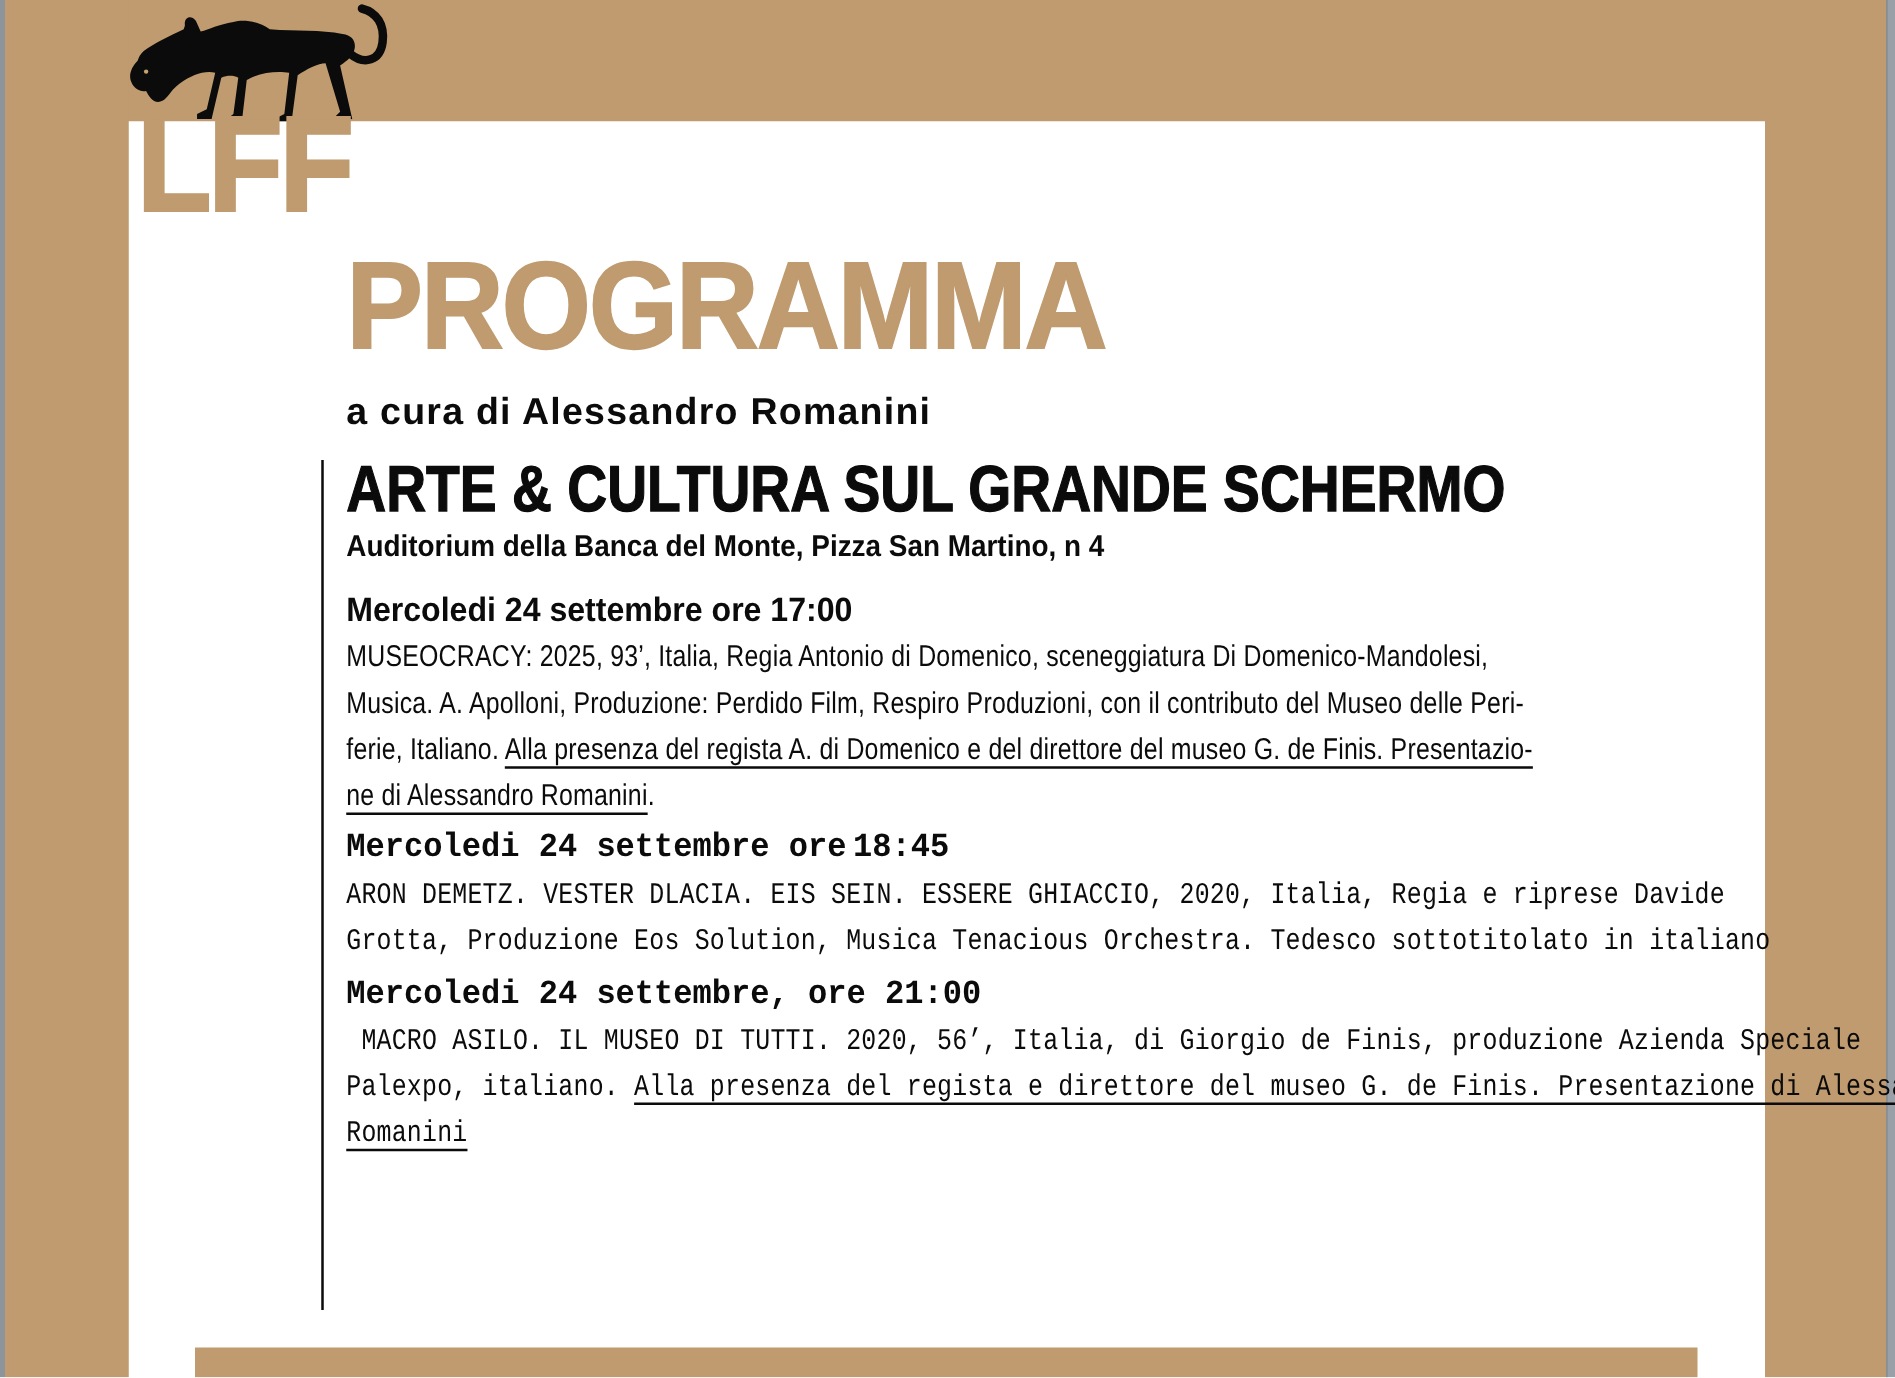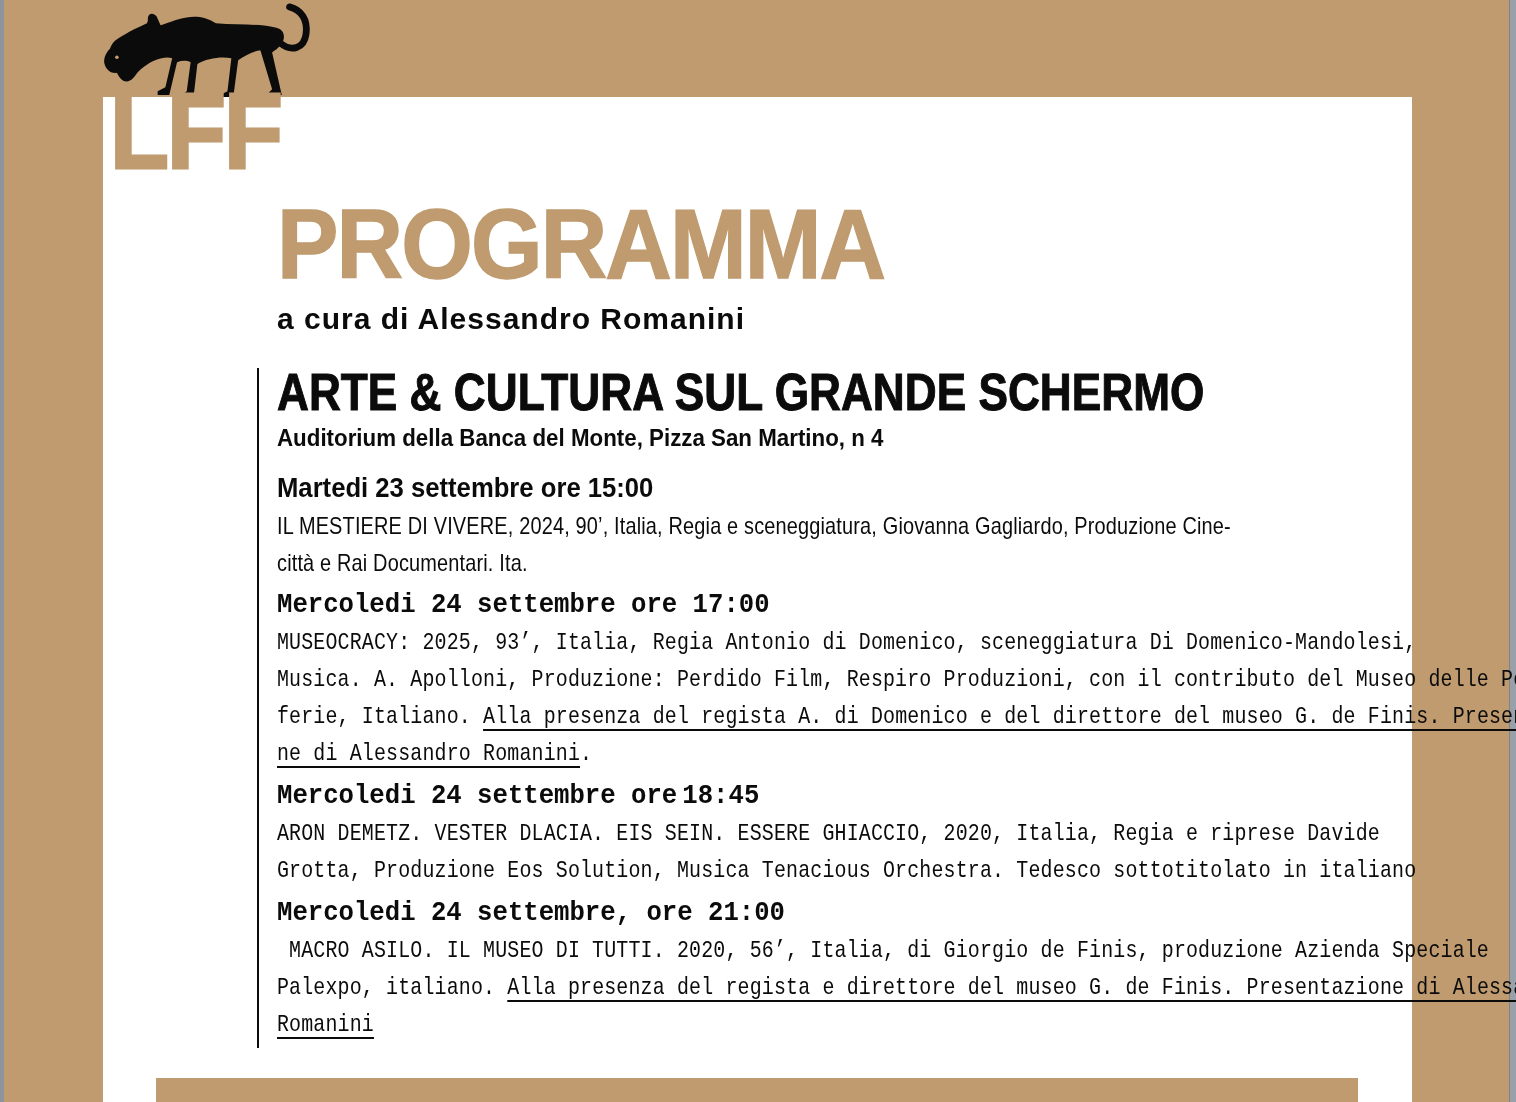--- a/index.html
+++ b/index.html
@@ -40,21 +40,21 @@
     left: 277px; top: 194px;
     font-size: 99px; font-weight: bold; line-height: 99px;
     color: #bf9b6f;
     letter-spacing: -2px;
     transform: scaleX(0.93); transform-origin: left top;
     -webkit-text-stroke: 1.5px #bf9b6f;
     white-space: pre;
   }
 
   .curator {
-    left: 277px; top: 302px;
+    left: 277px; top: 313px;
     font-size: 30px; font-weight: bold; line-height: 34px;
     letter-spacing: 1px;
     white-space: pre;
   }
 
   .section-title {
     left: 277px; top: 364px;
     font-size: 52px; font-weight: bold; line-height: 56px;
     letter-spacing: 0px;
     transform: scaleX(0.85); transform-origin: left top;
@@ -136,25 +136,20 @@
 
   <div class="abs programma">PROGRAMMA</div>
   <div class="abs curator">a cura di Alessandro Romanini</div>
 
   <div class="abs rule"></div>
   <div class="abs section-title">ARTE &amp; CULTURA SUL GRANDE SCHERMO</div>
   <div class="abs venue">Auditorium della Banca del Monte, Pizza San Martino, n 4</div>
 
   <div class="abs events">
 
-    <div class="event">
-      <div class="event-heading">Martedi 23 settembre ore 15:00</div>
-      <div class="event-desc"><span>IL MESTIERE DI VIVERE, 2024, 90’, Italia, Regia e sceneggiatura, Giovanna Gagliardo, Produzione Cine-
-città e Rai Documentari. Ita.</span></div>
-    </div>
 
     <div class="event">
       <div class="event-heading">Mercoledi 24 settembre ore 17:00</div>
       <div class="event-desc"><span>MUSEOCRACY: 2025, 93’, Italia, Regia Antonio di Domenico, sceneggiatura Di Domenico-Mandolesi,
 Musica. A. Apolloni, Produzione: Perdido Film, Respiro Produzioni, con il contributo del Museo delle Peri-
 ferie, Italiano. </span><span class="u">Alla presenza del regista A. di Domenico e del direttore del museo G. de Finis. Presentazio-
 ne di Alessandro Romanini</span><span>.</span></div>
     </div>
 
     <div class="event">

